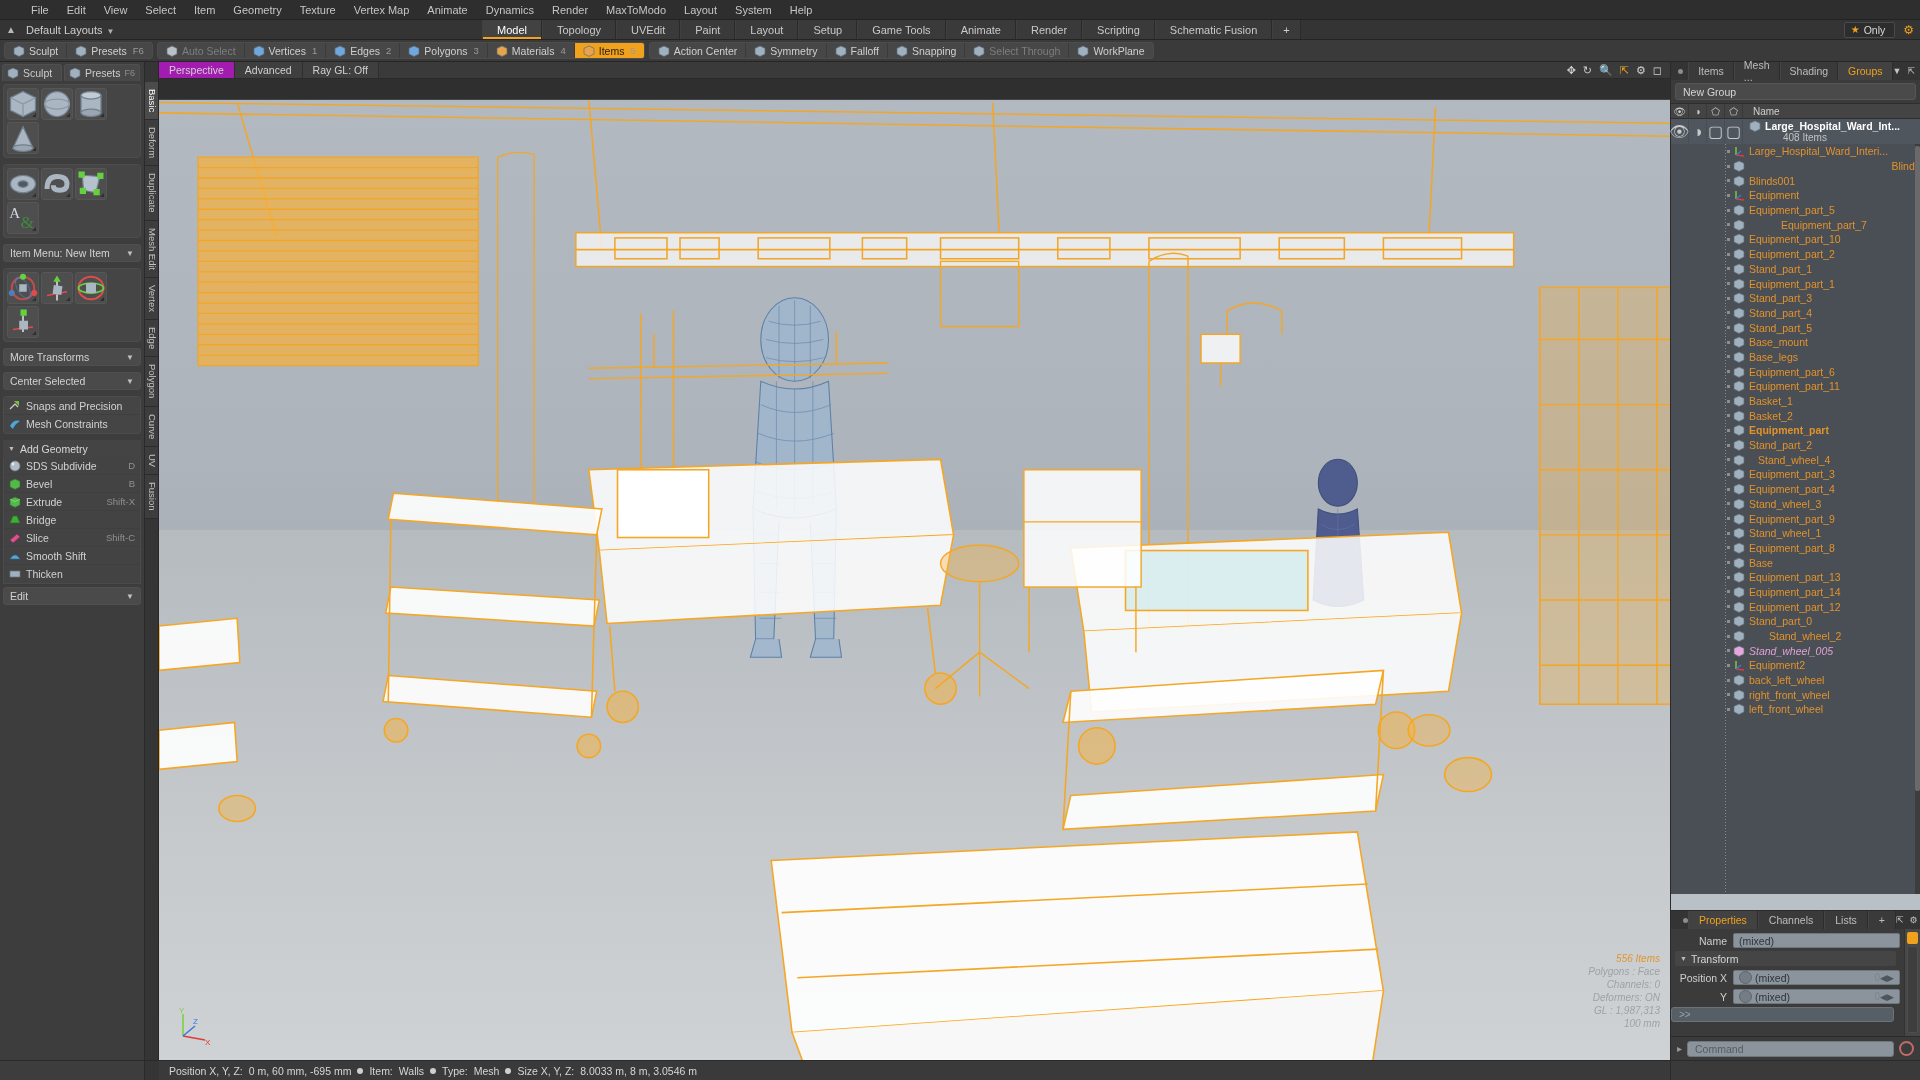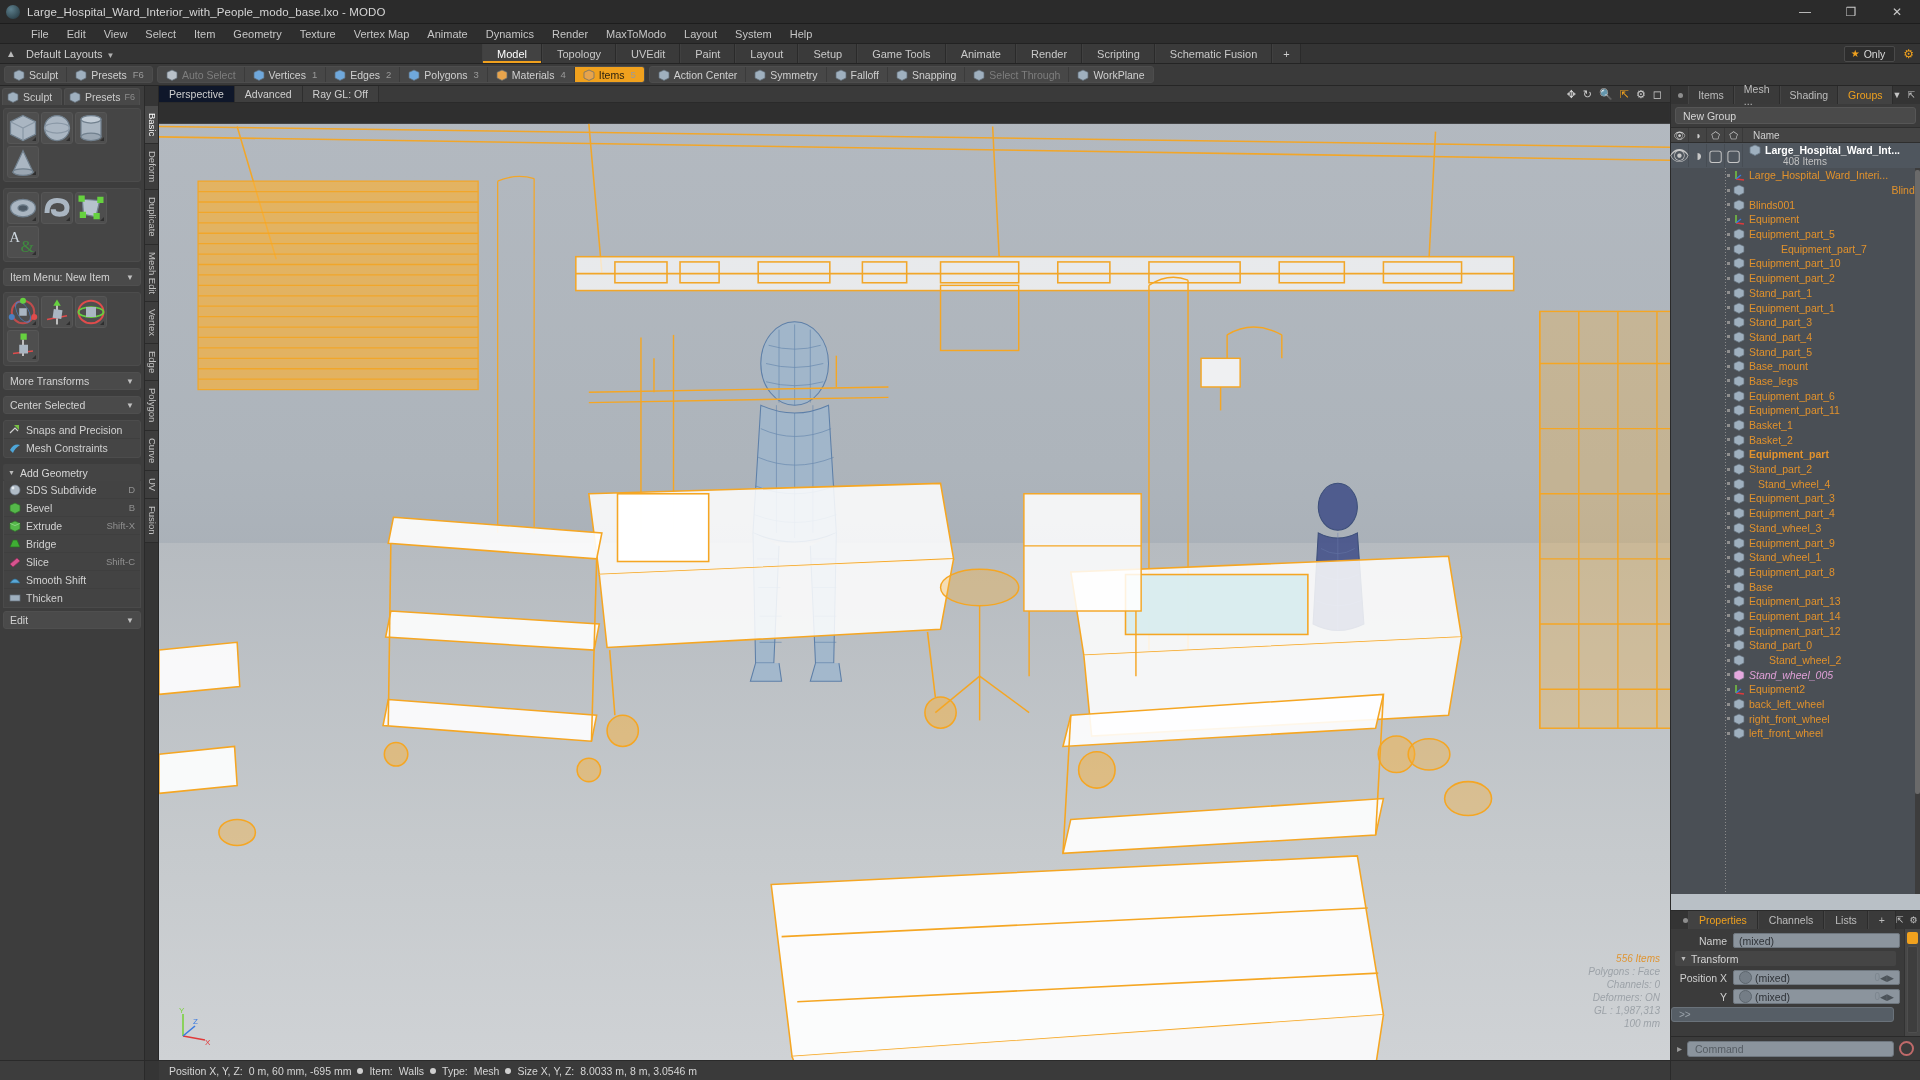--- a/index.html
+++ b/index.html
@@ -92,21 +92,21 @@
   .vtab{ writing-mode:vertical-rl; text-orientation:mixed; font-size:9.5px; color:#c2c2c2;
     padding:7px 0; text-align:center; border-bottom:1px solid #2b2b2b; background:#3d3d3d;}
   .vtab.active{ background:#4b4b4b; color:#fff;}
 
   
   .viewwrap{ flex:1; display:flex; flex-direction:column; min-width:0; background:#2f2f2f; }
   .viewtabs{ height:17px; background:#3a3a3a; display:flex; align-items:stretch; position:relative;
     border-bottom:1px solid #2a2a2a;}
   .vt{ font-size:10.5px; color:#d0d0d0; padding:0 10px; display:flex; align-items:center;
     border-right:1px solid #2e2e2e; background:#3f3f3f;}
-  .vt.sel{background:#0f172a;}
+  .vt.sel{background:#a21caf;}
   .vt-icons{ margin-left:auto; display:flex; align-items:center; gap:7px; padding-right:8px; color:#cfcfcf;
     font-size:11px;}
   .viewport{ flex:1; position:relative; overflow:hidden; background:#a9b0b8; }
   .vp-sky{ position:absolute; inset:0; background:
       linear-gradient(#b3b9c0 0%, #adb4bb 38%, #a7aeb6 55%, #9fa6ae 100%); }
   .vp-floor{ position:absolute; left:0; right:0; bottom:0; height:54%;
     background:linear-gradient(#b6bbc0,#c6cacd 60%,#cfd2d5); }
   .wire{ position:absolute; inset:0; }
   .vp-stats{ position:absolute; right:10px; bottom:30px; text-align:right; font-size:10px;
     color:#e1922a; line-height:13px; opacity:.95;font-style:italic;}
@@ -189,28 +189,20 @@
   .sb-main{ flex:1; display:flex; align-items:center; gap:6px; padding-left:10px; font-size:10.5px;
     color:#d6d6d6; white-space:nowrap;}
   .sb-sep{ width:6px;height:6px;border-radius:50%;background:#cfcfcf; display:inline-block;}
   .sb-right{ width:250px; flex:0 0 250px; height:100%; background:#3a3a3a; border-left:1px solid #2a2a2a;}
 </style>
 </head>
 <body>
 
 <div class="app">
 
-  <div class="titlebar">
-    <div class="tb-ico"></div>
-    <div class="tb-title">Large_Hospital_Ward_Interior_with_People_modo_base.lxo - MODO</div>
-    <div class="tb-spacer"></div>
-    <div class="tb-btn">—</div>
-    <div class="tb-btn">❐</div>
-    <div class="tb-btn close">✕</div>
-  </div>
 
   <div class="menubar" id="menubar">
       <div class="menu-item">File</div>
       <div class="menu-item">Edit</div>
       <div class="menu-item">View</div>
       <div class="menu-item">Select</div>
       <div class="menu-item">Item</div>
       <div class="menu-item">Geometry</div>
       <div class="menu-item">Texture</div>
       <div class="menu-item">Vertex Map</div>

